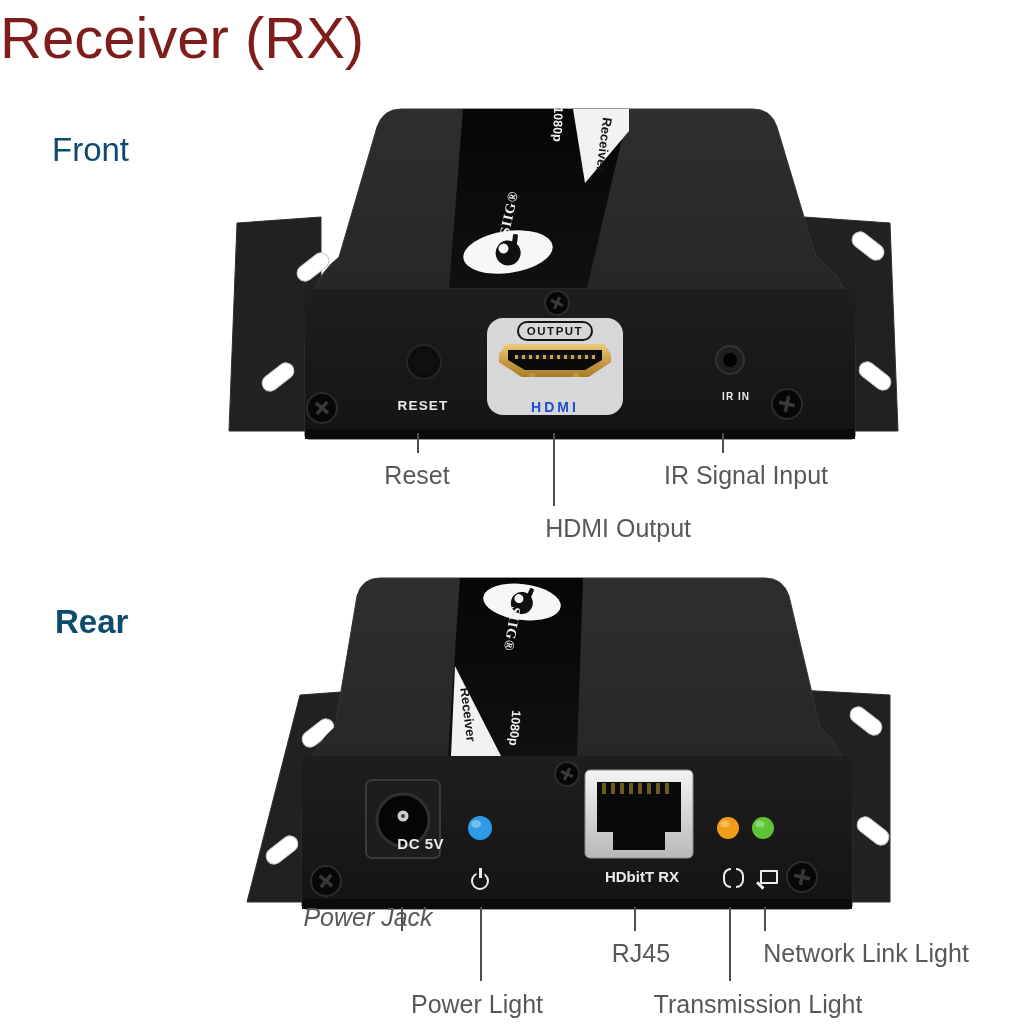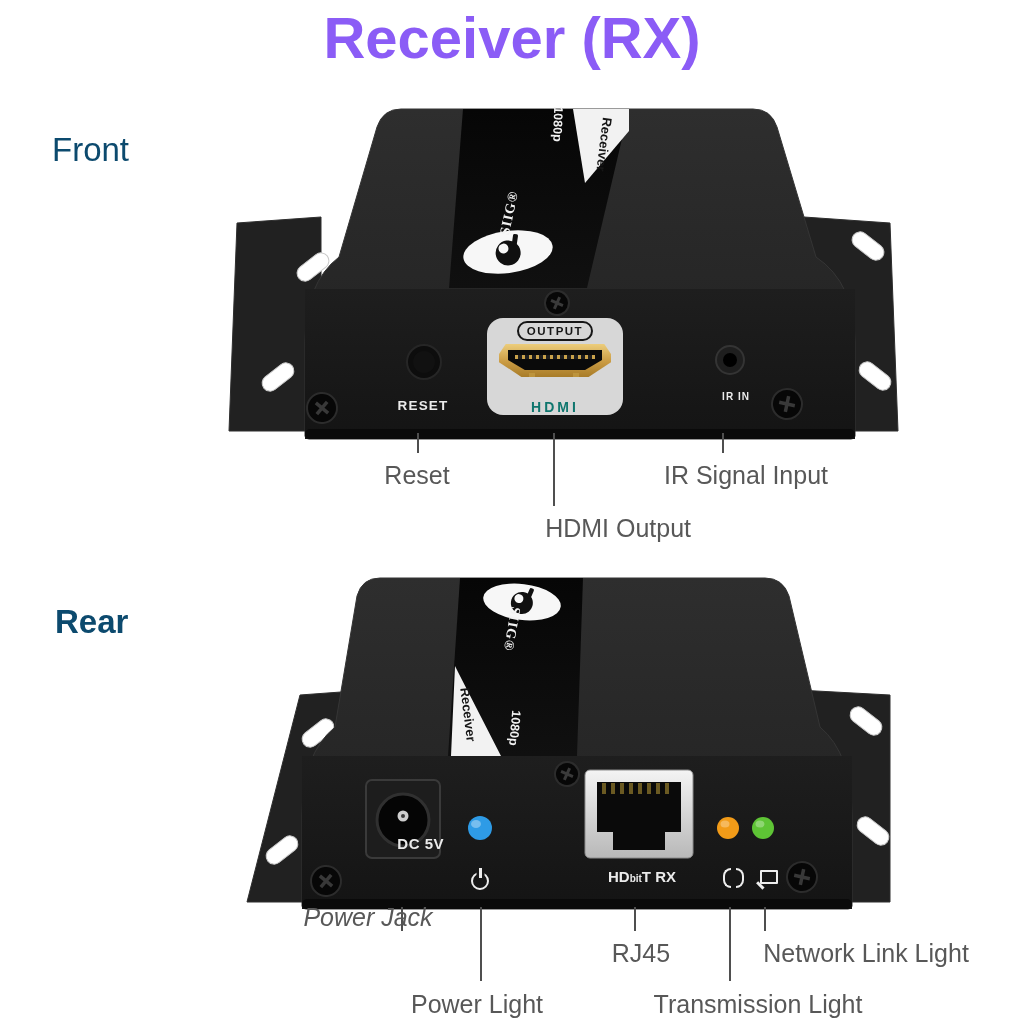--- a/index.html
+++ b/index.html
@@ -1,22 +1,22 @@
 <!DOCTYPE html>
 <html><head>
 <meta charset="utf-8">
 <style>
   html,body{margin:0;padding:0;}
   body{width:1024px;height:1024px;background:#ffffff;position:relative;overflow:hidden;
        font-family:"Liberation Sans","DejaVu Sans",sans-serif;}
   .abs{position:absolute;}
 
   
-  .page-title{left:0;right:0;top:4px;text-align:center;font-size:58px;font-weight:bold;
-              color:#8b5cf6;letter-spacing:0px;}
+  .page-title{left:0;right:0;top:4px;font-size:58px;font-weight:normal;
+              color:#7f1d1d;letter-spacing:0px;}
   .section-label{font-size:33px;color:#0c4a6e;}
   .ann-label{font-size:25px;color:#585858;text-align:center;}
   .ann-line{width:2px;background:#4f4f4f;}
 
   
   .panel-txt{color:#ebebeb;font-weight:bold;text-align:center;}
   .rot-wrap{display:flex;align-items:center;justify-content:center;}
   .rot-wrap>span{white-space:nowrap;}
 
   
@@ -26,38 +26,38 @@
                font-size:11.5px;font-weight:bold;letter-spacing:1.5px;color:#161616;line-height:16px;}
   .hdmi-conn{position:relative;margin-top:3px;width:112px;height:46px;
              clip-path:polygon(6% 0,94% 0,100% 30%,100% 55%,80% 100%,20% 100%,0 55%,0 30%);
              background:linear-gradient(180deg,#eccd7c 0%,#c99a42 55%,#a87c28 100%);}
   .hdmi-conn-in{position:absolute;left:9px;right:9px;top:6px;bottom:7px;background:#0a0a0a;
              clip-path:polygon(0 0,100% 0,100% 50%,82% 100%,18% 100%,0 50%);}
   .hdmi-pins{position:absolute;left:16px;right:16px;top:11px;height:4px;
              background:repeating-linear-gradient(90deg,#c9a24b 0 3px,#1d1d1d 3px 7px);}
   .hdmi-dotl,.hdmi-dotr{position:absolute;width:6px;height:5px;background:#bd943c;top:29px;}
   .hdmi-dotl{left:30px;} .hdmi-dotr{left:74px;}
-  .hdmi-word{margin-top:22px;font-size:14px;font-weight:bold;letter-spacing:3px;color:#0f766e;}
+  .hdmi-word{margin-top:22px;font-size:14px;font-weight:bold;letter-spacing:3px;color:#1d4ed8;}
 
   
   .pwr-icon{left:470px;top:868px;width:20px;height:20px;}
   .pwr-ring{position:absolute;left:1px;top:4px;width:14px;height:14px;border:2.5px solid #ededed;
             border-radius:50%;}
   .pwr-bar{position:absolute;left:8.5px;top:0;width:3px;height:10px;background:#ededed;
            box-shadow:0 0 0 2.5px #171717;}
   .trans-icon{left:721px;top:868px;width:24px;height:19px;display:flex;gap:5px;justify-content:center;}
   .arc-l{width:6px;height:16px;border:2.5px solid #ededed;border-right:none;border-radius:9px 0 0 9px;}
   .arc-r{width:6px;height:16px;border:2.5px solid #ededed;border-left:none;border-radius:0 9px 9px 0;}
   .net-icon{left:757px;top:869px;width:20px;height:18px;}
   .net-frame{position:absolute;left:3px;top:1px;width:14px;height:10px;border:2px solid #ededed;
              border-radius:1px;}
   .net-tail{position:absolute;left:-1px;bottom:1px;width:9px;height:2.5px;background:#ededed;
             transform:rotate(45deg);}
 
-  .small-bit{font-size:10px;}
+  .small-bit{font-size:15px;}
 </style>
 </head>
 <body>
 
 <div class="abs page-title">Receiver (RX)</div>
 <div class="abs section-label" style="left:52px;top:131px;">Front</div>
 <div class="abs section-label" style="left:55px;top:603px;font-weight:bold;">Rear</div>
 
 <svg class="abs" style="left:225px;top:105px;" width="675" height="335" viewBox="0 0 675 335">
   <defs>

